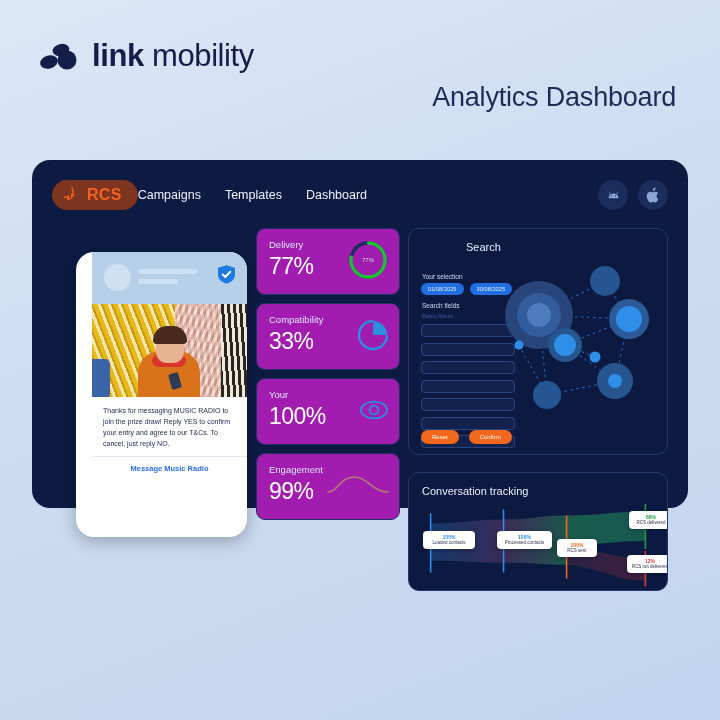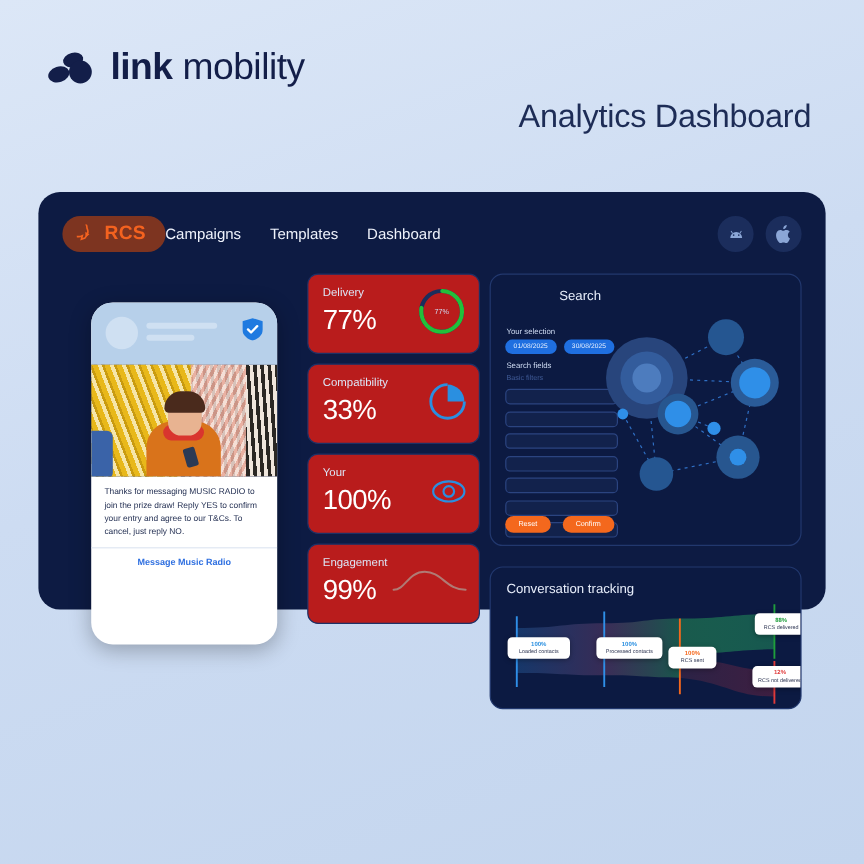--- a/index.html
+++ b/index.html
@@ -39,20 +39,21 @@
   .nav-links a{color:#eef2fb;font-size:12.5px;text-decoration:none;font-weight:400;}
   .nav-os{margin-left:auto;display:flex;gap:10px;}
   .os-btn{width:30px;height:30px;border-radius:50%;background:#1b2d5c;display:flex;align-items:center;justify-content:center;}
   .os-btn svg{fill:#8ba6d6;}
 
   
   .phone{
     position:absolute;left:44px;top:92px;width:155px;height:285px;
     background:#ffffff;border-radius:18px;overflow:hidden;
     box-shadow:0 4px 18px rgba(0,0,0,.28);
+    padding-left:16px;
   }
   .phone-top{height:52px;background:#b7d0ea;position:relative;}
   .ph-avatar{position:absolute;left:12px;top:12px;width:27px;height:27px;border-radius:50%;background:#cfe0f2;}
   .ph-l1{position:absolute;left:46px;top:17px;width:59px;height:5px;border-radius:3px;background:#cfe0f2;}
   .ph-l2{position:absolute;left:46px;top:27px;width:40px;height:5px;border-radius:3px;background:#cfe0f2;}
   .ph-verified{position:absolute;right:12px;top:13px;width:17px;height:19px;}
   .ph-img{height:93px;position:relative;overflow:hidden;background:#101a3f;}
   .ph-msg{padding:9px 11px 7px;font-size:7px;line-height:1.55;color:#243053;}
   .ph-act{border-top:1px solid #dfe6f2;padding:7px 4px;text-align:center;font-size:7.5px;color:#2e6fe0;font-weight:700;}
 
@@ -66,21 +67,21 @@
     background:repeating-linear-gradient(-62deg,#e8a898 0 3px,#f6ded5 3px 6px);opacity:.85;}
   .ph-img .blue{position:absolute;left:-4px;bottom:-2px;width:22px;height:40px;background:#3a63a8;border-radius:5px;}
   .ph-img .body{position:absolute;left:46px;bottom:0;width:62px;height:46px;background:#d9731b;border-radius:22px 22px 0 0;}
   .ph-img .scarf{position:absolute;left:60px;bottom:30px;width:34px;height:13px;background:#d9352e;border-radius:7px;}
   .ph-img .head{position:absolute;left:64px;bottom:34px;width:28px;height:33px;background:#e8b391;border-radius:13px 13px 11px 11px;}
   .ph-img .hair{position:absolute;left:61px;bottom:53px;width:34px;height:18px;background:#4a2a1c;border-radius:15px 15px 4px 4px;}
   .ph-img .phone-s{position:absolute;left:78px;bottom:8px;width:10px;height:16px;background:#2b3a55;border-radius:2px;transform:rotate(-16deg);}
 
   
   .kpis{position:absolute;left:224px;top:68px;width:144px;display:flex;flex-direction:column;gap:8px;}
-  .kpi{background:#b91c1c;border:1px solid #1d3166;border-radius:9px;height:67px;padding:10px 12px;position:relative;box-sizing:border-box;}
+  .kpi{background:#a21caf;border:1px solid #1d3166;border-radius:9px;height:67px;padding:10px 12px;position:relative;box-sizing:border-box;}
   .kpi-label{font-size:9.5px;color:#dce6f7;}
   .kpi-value{font-size:23px;color:#ffffff;font-weight:400;margin-top:3px;letter-spacing:-.5px;}
   .kpi-vis{position:absolute;right:9px;top:50%;transform:translateY(-50%);}
 
   
   .rightcol{position:absolute;left:376px;top:68px;right:20px;bottom:20px;}
   .panel{background:#0c1a42;border:1px solid #22386e;border-radius:11px;position:relative;overflow:hidden;}
   .panel-title{font-size:11px;color:#e8eefb;padding:12px 0 0 13px;}
   .p-search{height:225px;padding-left:44px;}
   .p-conv{height:117px;margin-top:17px;}

